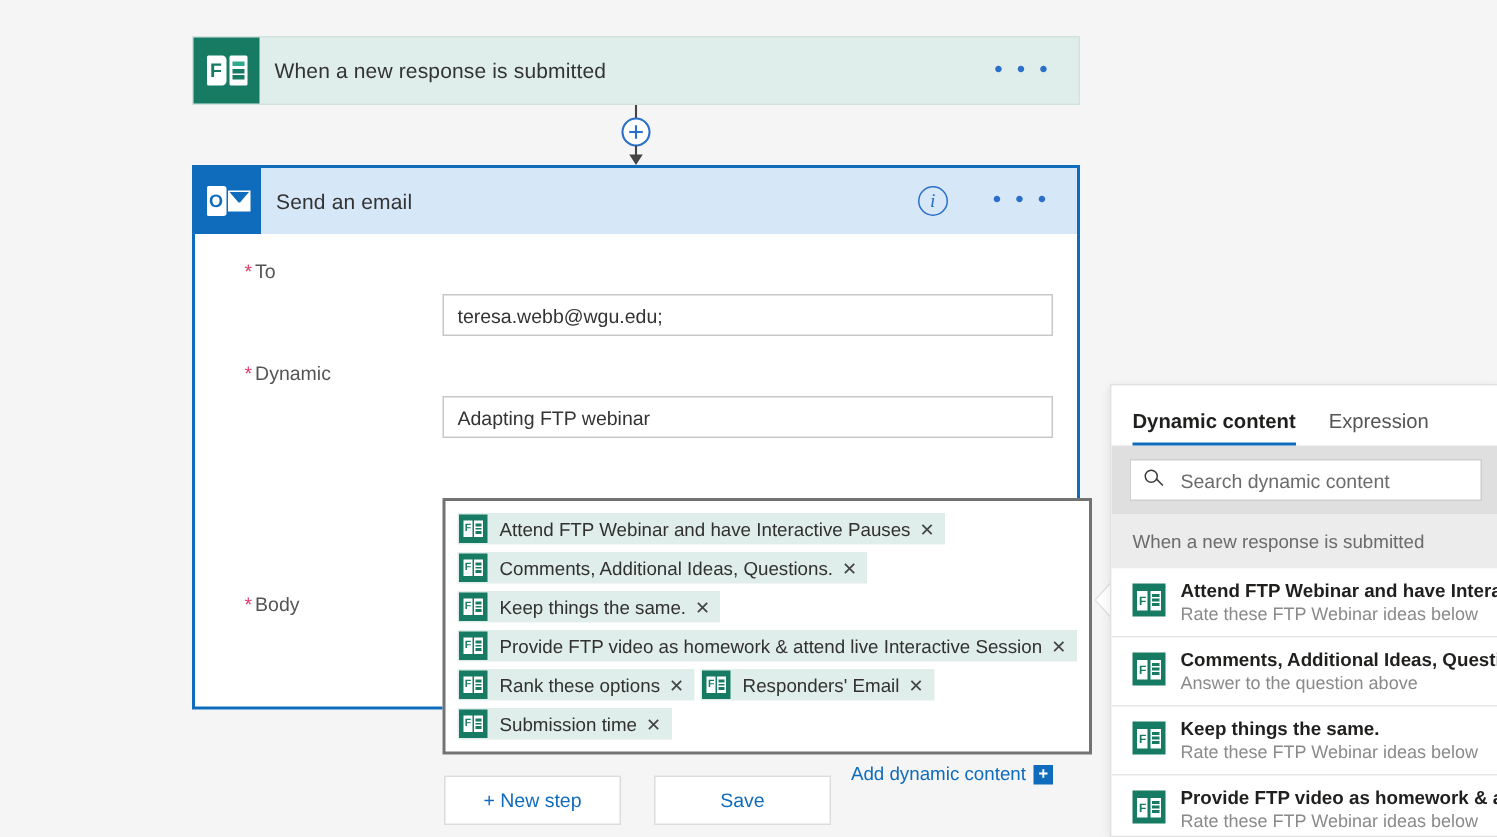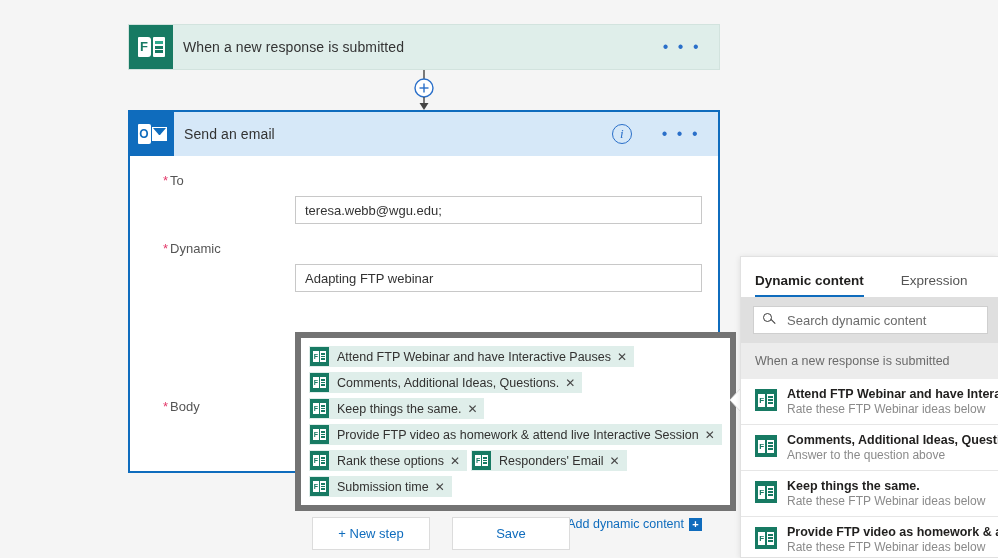--- a/index.html
+++ b/index.html
@@ -199,21 +199,21 @@
     color: #333333;
     padding: 0 9px;
     line-height: 26px;
     font-family: "Liberation Sans", sans-serif;
     outline: none;
   }
 
   .body-box {
     width: 100%;
     min-height: 164px;
-    border: 6px solid #737373;
+    border: 2px solid #737373;
     background: #ffffff;
     box-sizing: border-box;
     padding: 8px 8px 8px 8px;
   }
   .token-line {
     display: flex;
     align-items: center;
     flex-wrap: wrap;
     margin-bottom: 5px;
     gap: 4px;
@@ -314,21 +314,20 @@
     border-bottom: 1.4px solid #0f6cbd;
     transform: rotate(45deg) translate(-2px,-2px);
   }
 
   
   .bottom-buttons {
     position: absolute;
     left: 296px; top: 517px;
     display: flex;
     gap: 22px;
-    margin-left: 16px;
   }
   .flat-button {
     width: 118px; height: 33px;
     background: #ffffff;
     border: 1px solid #dcdcdc;
     color: #0f6cbd;
     font-size: 13px;
     line-height: 31px;
     text-align: center;
     box-sizing: border-box;
@@ -351,21 +350,21 @@
     position: absolute;
     left: 730px; top: 388px;
     width: 12px; height: 24px;
   }
   .dyn-tabs {
     display: flex;
     align-items: flex-end;
     height: 40px;
     padding: 0 0 0 14px;
     background: #ffffff;
-    gap: 37px;
+    gap: 22px;
   }
   .dyn-tab {
     font-size: 13.5px;
     color: #555555;
     padding-bottom: 7px;
     border-bottom: 2px solid transparent;
   }
   .dyn-tab.active {
     color: #201f1e;
     font-weight: bold;

